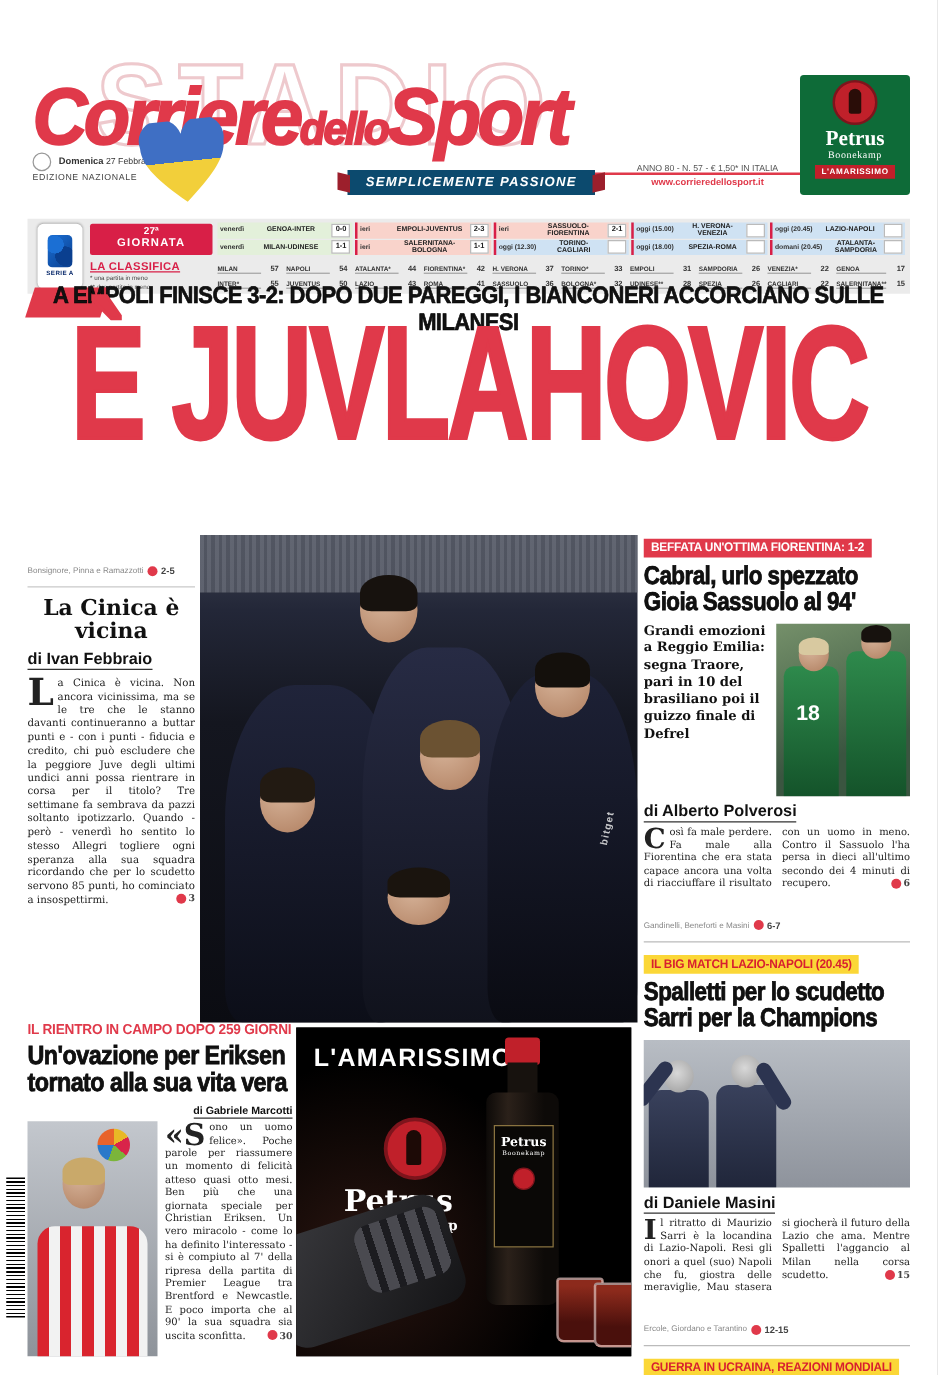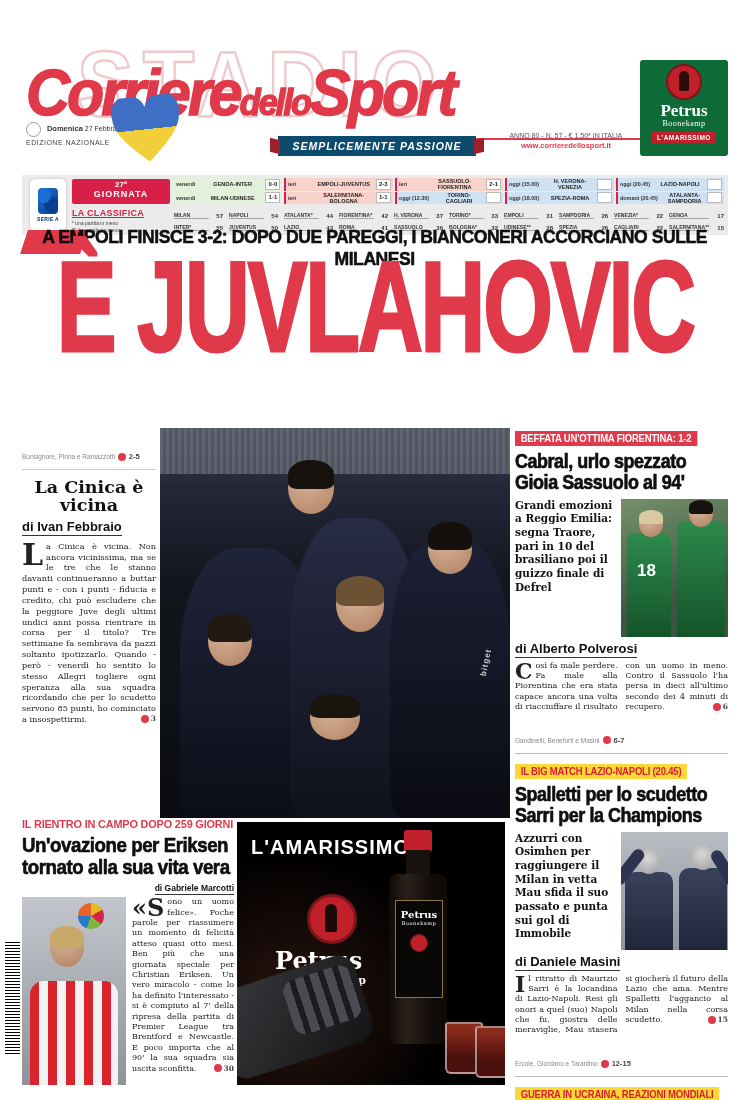--- a/index.html
+++ b/index.html
@@ -471,21 +471,20 @@
         <span class="pgnum">6-7</span>
       </div>
     </div>
 
     <hr class="divider">
 
     <div>
       <span class="k-yel">IL BIG MATCH LAZIO-NAPOLI (20.45)</span>
       <div class="art-head">Spalletti per lo scudetto Sarri per la Champions</div>
       <div class="media-row">
-        <div class="lede">Azzurri con Osimhen per raggiungere il Milan in vetta Mau sfida il suo passato e punta sui gol di Immobile</div>
         <div class="art-photo ph-coaches">
           <div class="coat" style="left:4px;top:40px;width:48px;height:78px;"></div>
           <div class="coat" style="left:58px;top:36px;width:48px;height:82px;"></div>
           <div class="head greyhair" style="left:16px;top:16px;width:24px;height:26px;"></div>
           <div class="head greyhair" style="left:70px;top:12px;width:24px;height:26px;"></div>
           <div class="arm" style="left:2px;top:14px;transform:rotate(38deg);"></div>
           <div class="arm" style="left:98px;top:16px;transform:rotate(-32deg);"></div>
         </div>
       </div>
       <div class="author"><span>di Daniele Masini</span></div>

